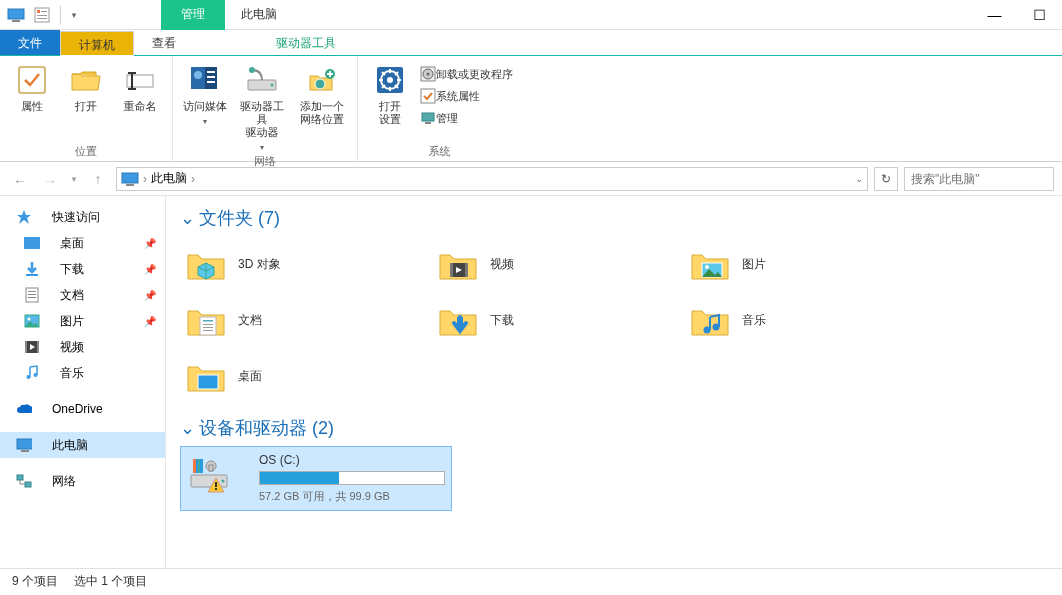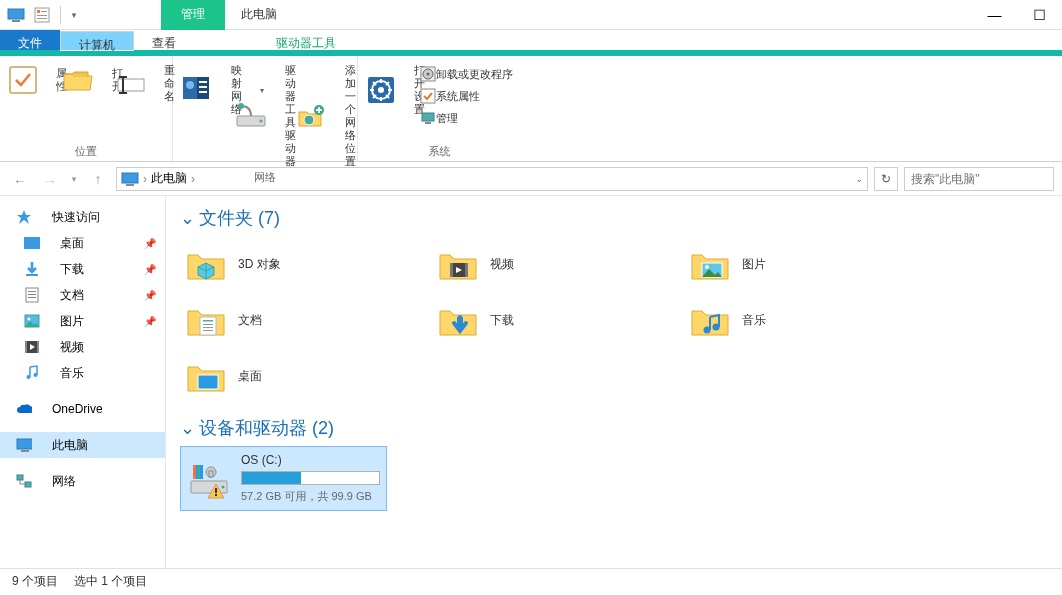--- a/index.html
+++ b/index.html
@@ -9,32 +9,32 @@
 .titlebar { height: 30px; background: #fff; display: flex; align-items: center; border-bottom: 1px solid #e0e0e0; }
 .titlebar .qat { display: flex; align-items: center; padding-left: 4px; gap: 2px; }
 .titlebar .qat-item { width: 24px; height: 24px; display: flex; align-items: center; justify-content: center; }
 .titlebar .divider { height: 18px; width: 1px; background: #d0d0d0; margin: 0 4px; }
 .titlebar .manage-tab { background: #1cc48b; color: #fff; padding: 7px 20px; font-size: 12px; margin-left: 80px; }
 .titlebar .title-text { padding-left: 16px; color: #333; }
 .titlebar .win-btns { margin-left: auto; display: flex; }
 .titlebar .win-btn { width: 45px; height: 30px; display: flex; align-items: center; justify-content: center; font-size: 14px; }
 
 
-.menutabs { height: 26px; display: flex; align-items: stretch; background: #fff; border-bottom: 6px solid #14b8a6; }
+.menutabs { height: 26px; display: flex; align-items: stretch; background: #fff; border-bottom: 1px solid #14b8a6; }
 .menutabs .tab { padding: 5px 18px; font-size: 12px; color: #333; }
 .menutabs .tab.file { background: #1979ca; color: #fff; }
-.menutabs .tab.active { border: 1px solid #d0d0d0; border-bottom: 1px solid #fff; background: #7dd3fc; position: relative; top: 1px; }
+.menutabs .tab.active { border: 1px solid #d0d0d0; border-bottom: 1px solid #fff; background: #eab308; position: relative; top: 1px; }
 .menutabs .tab.green { color: #1ba574; margin-left: 64px; }
 
 
 .ribbon { height: 106px; background: #fff; border-bottom: 1px solid #d0d0d0; display: flex; }
 .ribbon-group { display: flex; flex-direction: column; align-items: center; padding: 4px 8px 2px; border-right: 1px solid #e5e5e5; }
 .ribbon-group .items { display: flex; gap: 6px; flex: 1; align-items: flex-start; }
 .ribbon-group .label { color: #666; font-size: 11px; padding-top: 2px; }
-.rbtn { display: flex; flex-direction: row; align-items: center; width: 48px; text-align: center; padding-top: 4px; gap: 18px; }
+.rbtn { display: flex; flex-direction: column; align-items: center; width: 48px; text-align: center; padding-top: 4px; gap: 4px; }
 .rbtn .ricon { width: 32px; height: 32px; display: flex; align-items: center; justify-content: center; }
 .rbtn .rlabel { font-size: 11px; line-height: 13px; color: #333; }
 .sys-list { display: flex; flex-direction: column; gap: 6px; padding-top: 6px; }
 .sys-item { display: flex; align-items: center; font-size: 11px; color: #333; }
 
 
 .navbar { height: 34px; background: #fff; display: flex; align-items: center; padding: 0 8px; gap: 6px; border-bottom: 1px solid #e5e5e5; }
 .nav-arrow { width: 24px; height: 24px; display: flex; align-items: center; justify-content: center; color: #999; font-size: 14px; }
 .breadcrumb { flex: 1; height: 24px; border: 1px solid #ccc; display: flex; align-items: center; padding: 0 4px; gap: 4px; }
 .bc-sep { color: #888; }
@@ -53,21 +53,21 @@
 
 .content { flex: 1; padding: 10px 14px; overflow-y: auto; }
 .section-hdr { color: #1a6fb8; font-size: 18px; margin-bottom: 6px; cursor: default; }
 .section-hdr .caret { display: inline-block; margin-right: 4px; }
 .folder-grid { display: flex; flex-wrap: wrap; gap: 0 0; margin-bottom: 12px; }
 .folder-item { width: 252px; height: 56px; display: flex; align-items: center; gap: 10px; padding: 4px; }
 .folder-item .ficon { width: 44px; height: 40px; display: flex; align-items: center; justify-content: center; }
 .folder-item .flabel { font-size: 12px; color: #333; text-align: center; }
 
 .drive-grid { display: flex; flex-wrap: wrap; gap: 0 0; }
-.drive-item { width: 207px; display: flex; gap: 10px; padding: 6px; align-items: center; }
+.drive-item { width: 272px; display: flex; gap: 28px; padding: 6px; align-items: flex-start; }
 .drive-item.selected { background: #cce8ff; border: 1px solid #7abaf5; }
 .drive-item .dicon { width: 44px; height: 40px; display: flex; align-items: center; justify-content: center; position: relative; }
 .drive-info { flex: 1; }
 .drive-name { font-size: 12px; color: #333; margin-bottom: 4px; }
 .drive-bar { height: 14px; background: #fff; border: 1px solid #b0b0b0; position: relative; margin-bottom: 4px; }
 .drive-bar .fill { height: 100%; background: #26a0da; }
 .drive-text { font-size: 11px; color: #666; }
 
 
 .statusbar { height: 26px; border-top: 1px solid #e0e0e0; display: flex; align-items: center; padding: 0 12px; gap: 16px; font-size: 12px; color: #333; }
@@ -155,21 +155,21 @@
         <div class="ricon">
             <svg width="32" height="30">
               <rect x="2" y="2" width="26" height="22" fill="#2a6aa8"></rect>
               <rect x="16" y="2" width="12" height="22" fill="#1b4a7a"></rect>
               <circle cx="9" cy="10" r="4" fill="#7ab8e8"></circle>
               <rect x="18" y="6" width="8" height="2" fill="#fff"></rect>
               <rect x="18" y="11" width="8" height="2" fill="#fff"></rect>
               <rect x="18" y="16" width="8" height="2" fill="#fff"></rect>
             </svg>
           </div>
-        <div class="rlabel">映射网络</div>
+        <div class="rlabel">访问媒体</div>
         <div style="font-size:8px;color:#666;">▾</div>
       </div>
       <div class="rbtn" style="width:54px;">
         <div class="ricon">
             <svg width="32" height="28">
               <rect x="2" y="14" width="28" height="10" fill="#d8d8d8" stroke="#999" rx="1"></rect>
               <circle cx="26" cy="19" r="1.5" fill="#4a9"></circle>
               <path d="M16 14 Q16 4 6 4" stroke="#888" fill="none" stroke-width="2"></path>
               <circle cx="6" cy="4" r="3" fill="#4a9"></circle>
             </svg>

